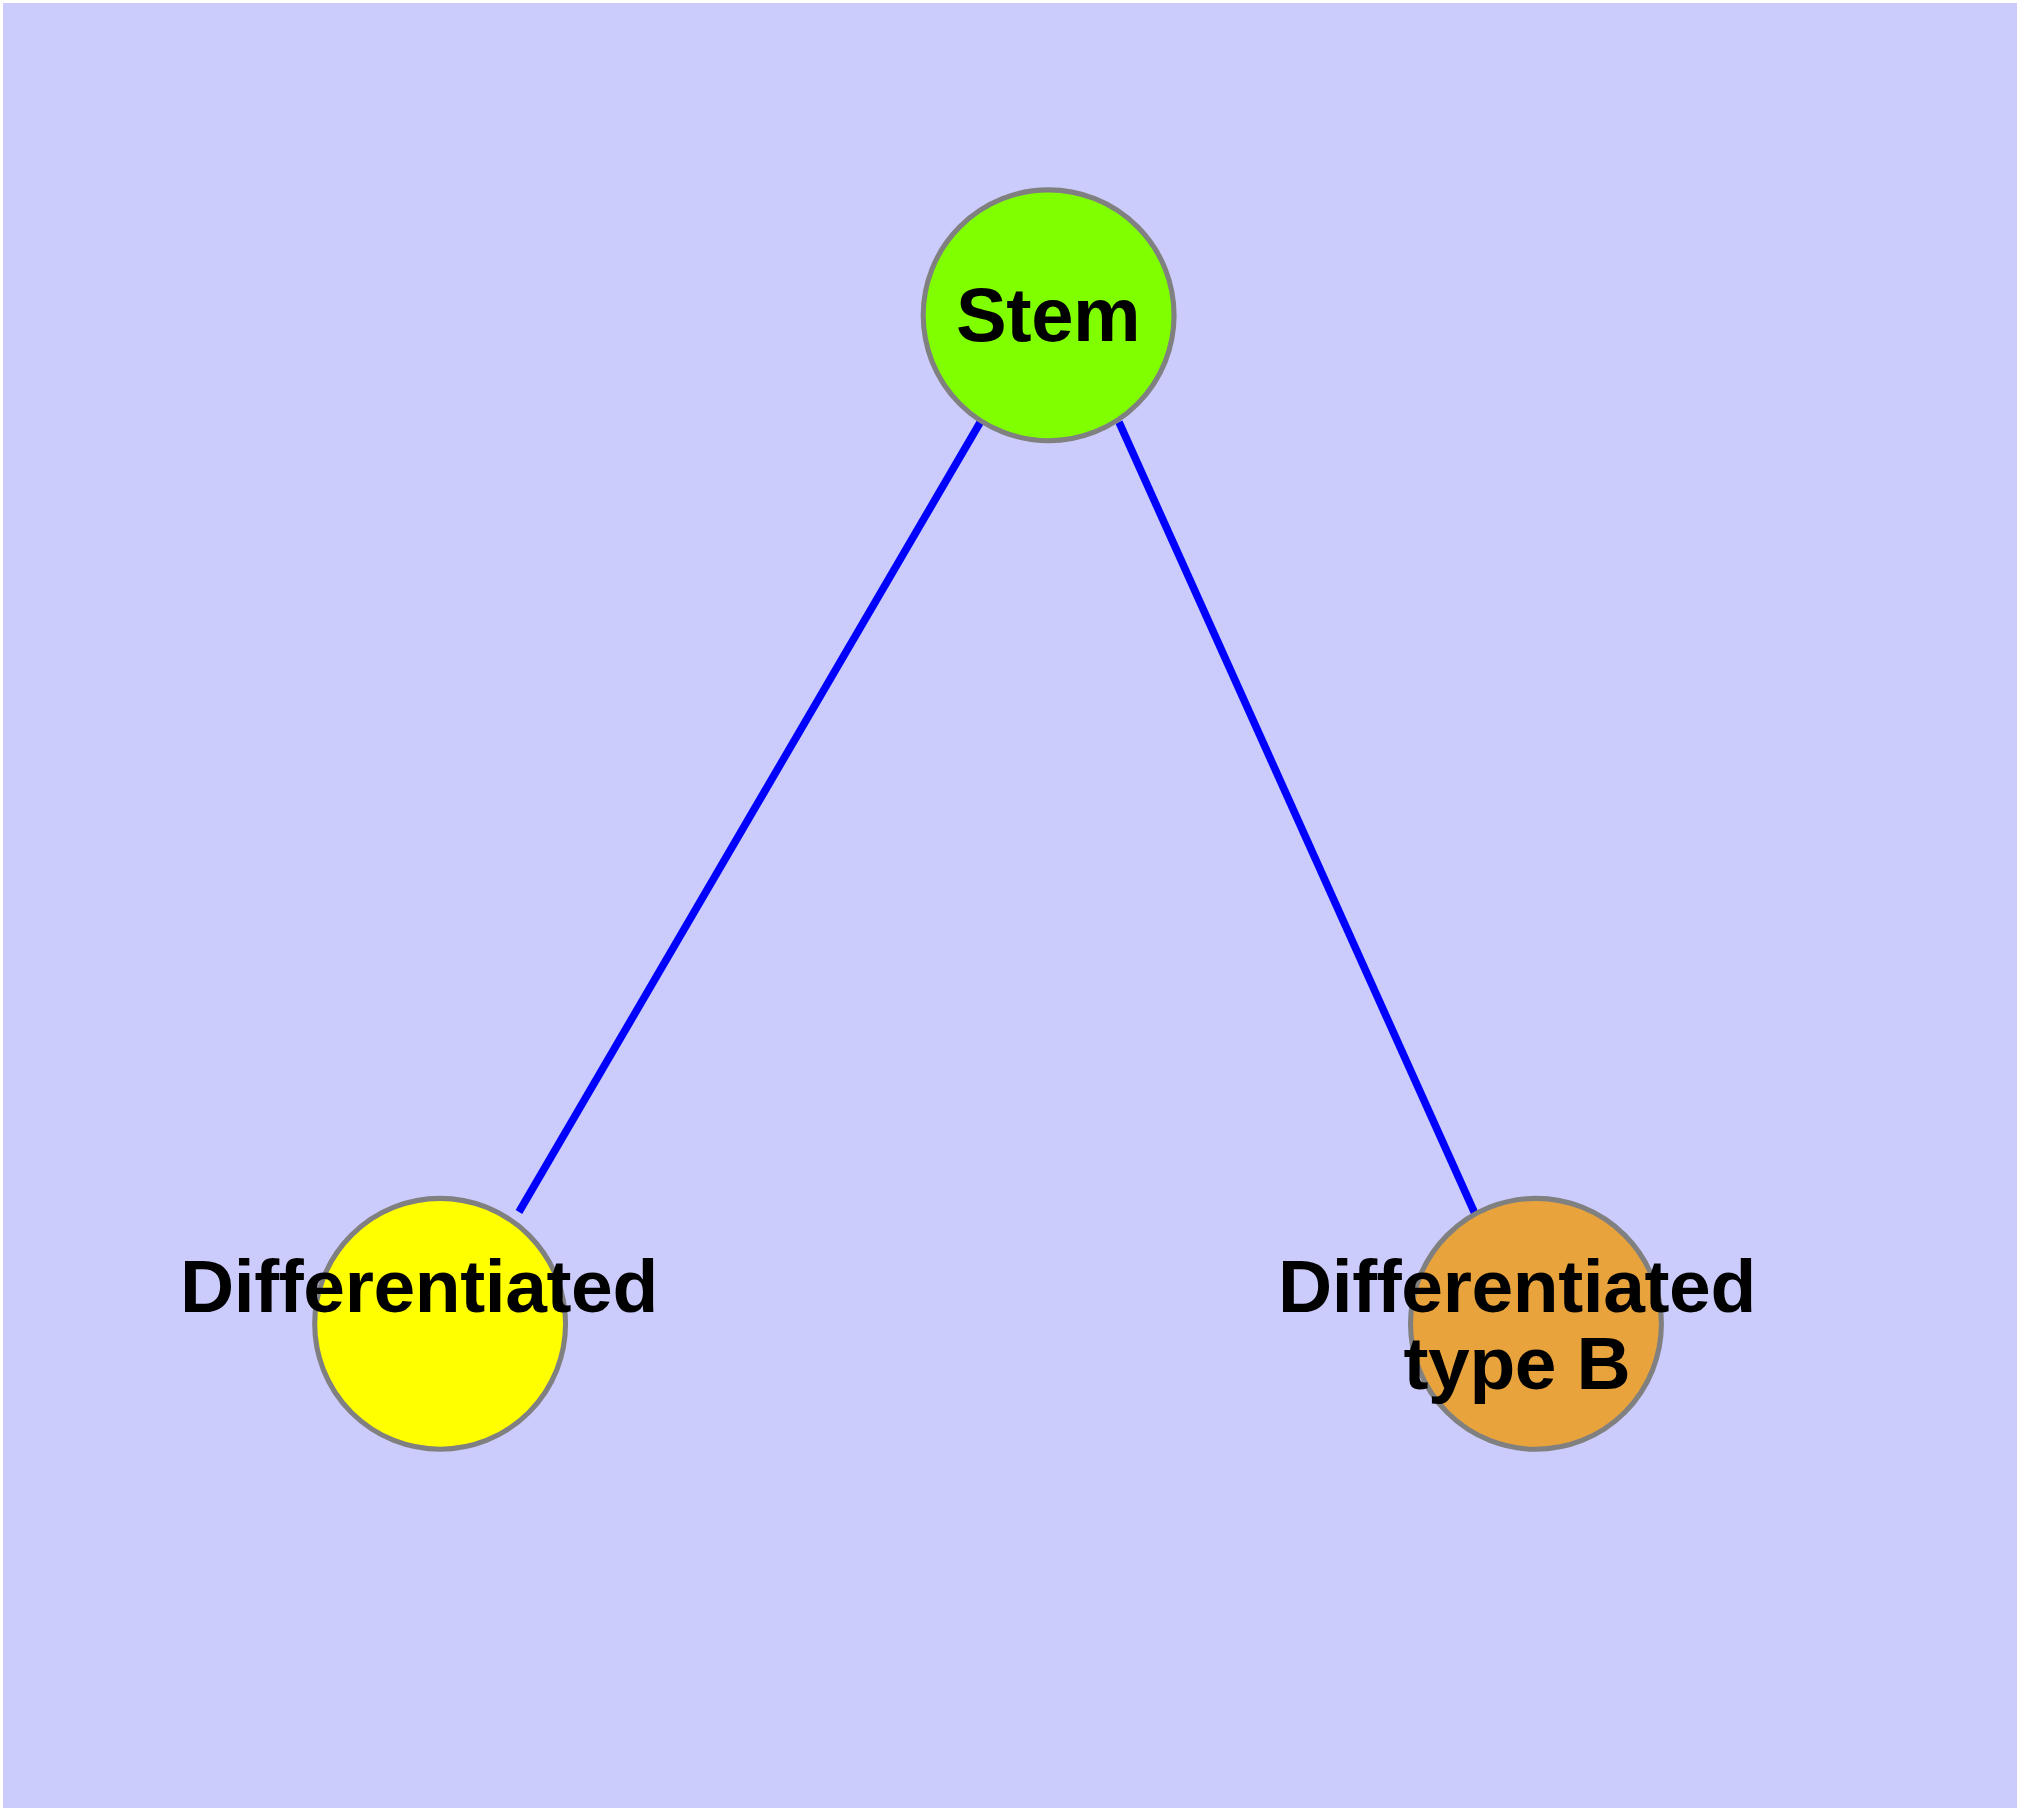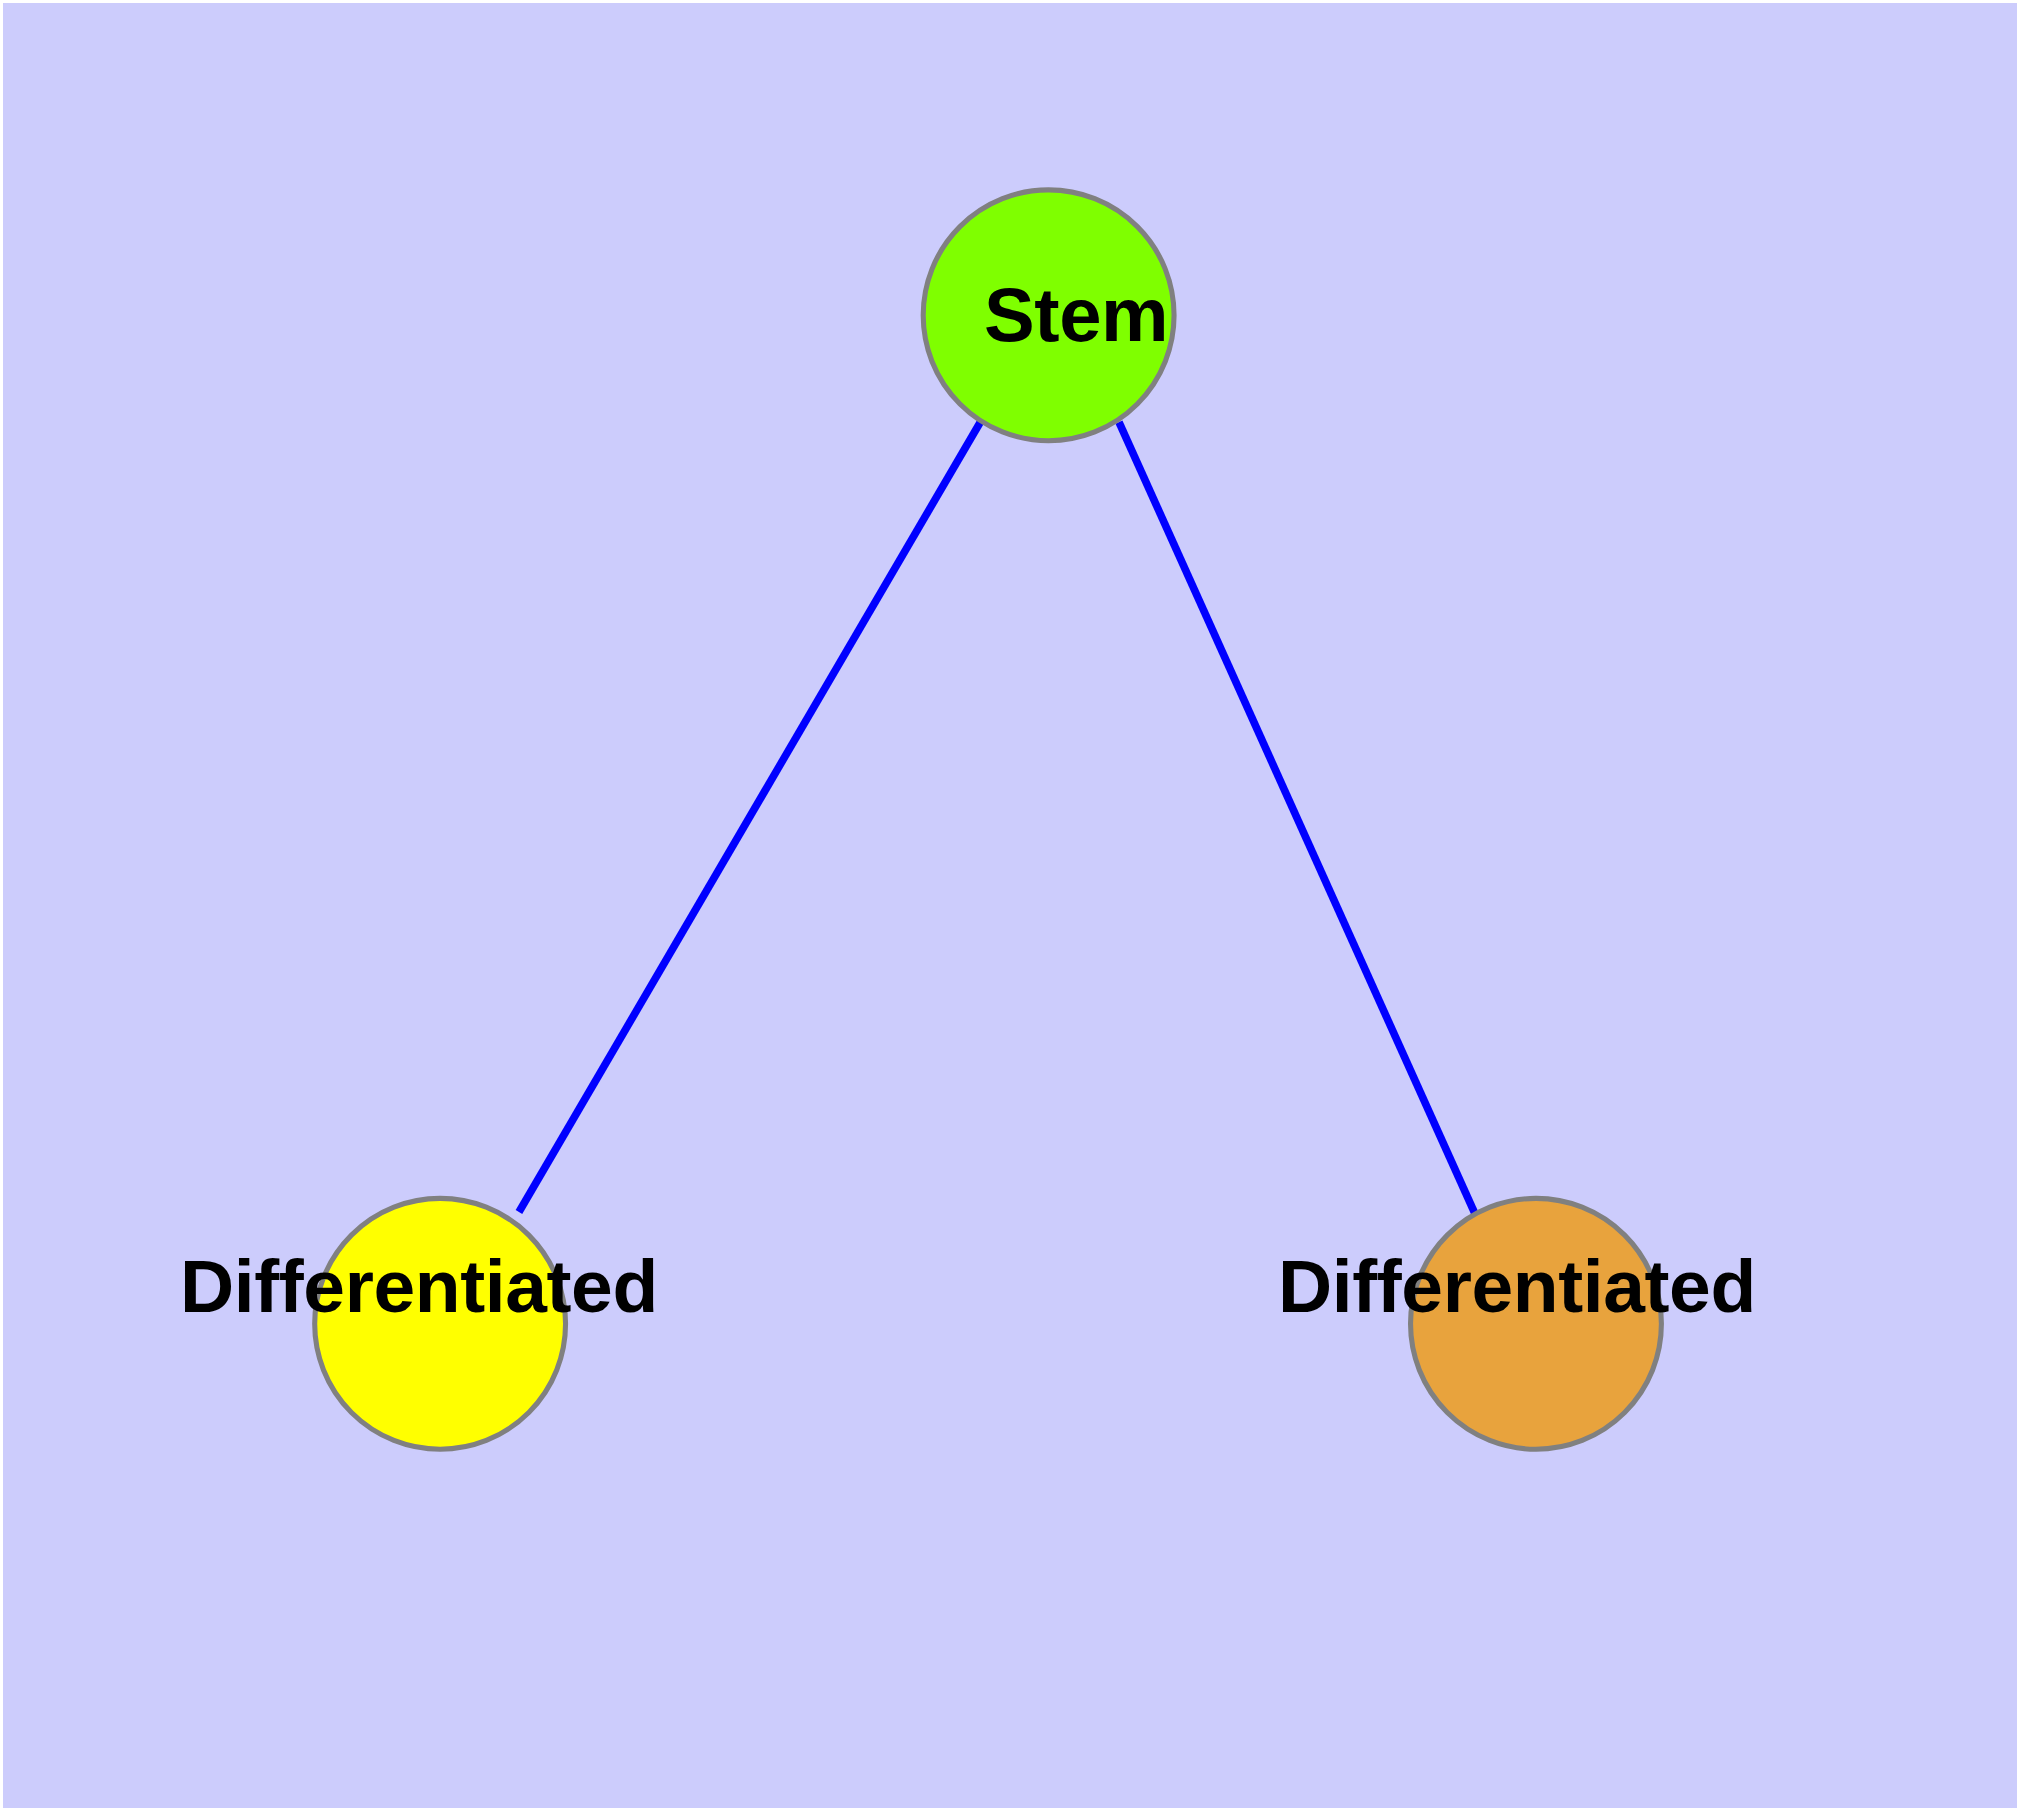--- a/index.html
+++ b/index.html
@@ -69,24 +69,25 @@
         <line x1="1320" y1="498" x2="1740" y2="1432" stroke="#0000ff" stroke-width="9" stroke-linecap="butt"></line>
       </g>
     <g id="nodes-group">
         <circle cx="1237" cy="372" r="148" fill="#7fff00" stroke="#808080" stroke-width="6"></circle>
         <circle cx="519" cy="1562" r="148" fill="#ffff00" stroke="#808080" stroke-width="6"></circle>
         <circle cx="1812" cy="1562" r="148" fill="#e8a33d" stroke="#808080" stroke-width="6"></circle>
       </g>
   </svg>
 
   <div id="labels-layer">
-      <div class="node-label stem" style="left: 956px; top: 276px; margin-left: 28px;">
+      <div class="node-label stem" style="left: 956px; top: 276px;">
         <span class="lbl-line">Stem</span>
       </div>
       <div class="node-label leaf" style="left: 180px; top: 1248px;">
         <span class="lbl-line">Differentiated</span>
       </div>
       <div class="node-label leaf" style="left: 1278px; top: 1248px;">
         <span class="lbl-line">Differentiated</span>
+        <span class="lbl-line">type B</span>
       </div>
     </div>
 </div>
 
 
 </body></html>

